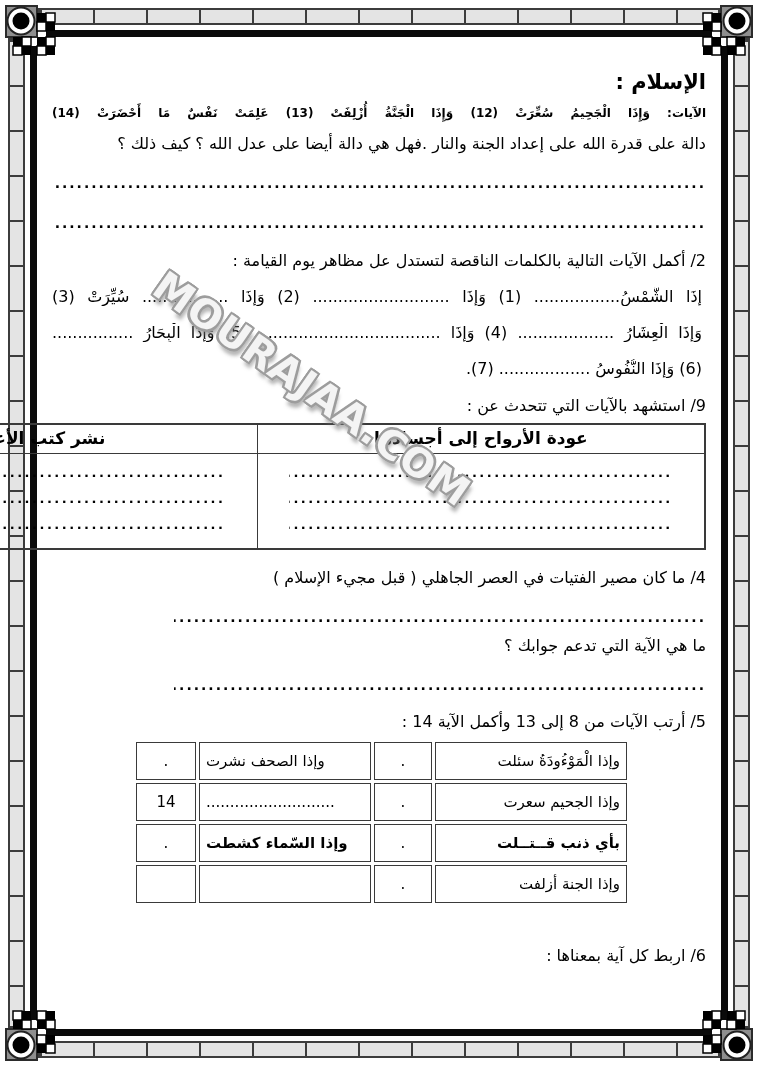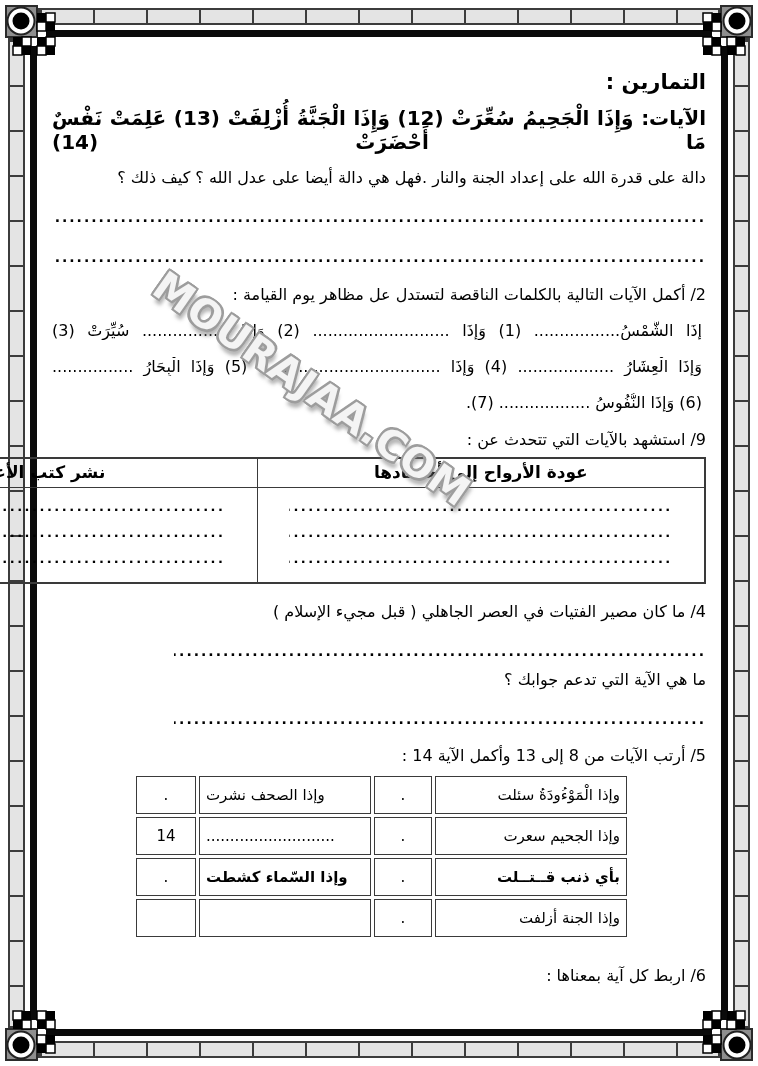--- a/index.html
+++ b/index.html
@@ -30,21 +30,21 @@
     transform:rotate(35deg);transform-origin:left center;
     font-size:40px;font-weight:bold;letter-spacing:1px;color:#f4f4f4;
     text-shadow:-2px -2px 0 #9d9d9d,2px -2px 0 #9d9d9d,-2px 2px 0 #9d9d9d,2px 2px 0 #9d9d9d,
                  0 -2px 0 #9d9d9d,0 2px 0 #9d9d9d,-2px 0 0 #9d9d9d,2px 0 0 #9d9d9d,5px 5px 4px rgba(120,120,120,.55);
     pointer-events:none;white-space:nowrap;}
 
   
   .content{position:absolute;top:44px;left:52px;right:52px;bottom:44px;
            direction:rtl;text-align:right;z-index:2;padding-top:26px;font-size:16px;}
   .title{font-size:21px;font-weight:bold;margin:0 0 8px 0;}
-  .verse-line{font-weight:bold;font-size:20px;margin:12px 0 0 0;text-align:justify;text-align-last:justify;}
+  .verse-line{font-weight:bold;font-size:12px;margin:12px 0 0 0;text-align:justify;text-align-last:justify;}
   .verse-line .intro{font-weight:bold;}
   .plain{margin:14px 0 8px 0;}
   .dotline{white-space:nowrap;overflow:hidden;height:19px;letter-spacing:2px;
            font-weight:bold;font-size:14px;line-height:19px;margin-top:21px;}
   .dotline.indent{width:532px;}
   .q2line{margin:17px 4px 0 0;font-size:16px;text-align:justify;text-align-last:justify;white-space:nowrap;overflow:hidden;}
   .q2line.last{text-align:right;text-align-last:right;}
   .prompt{margin:18px 0 0 0;font-size:16px;}
 
   table{border-collapse:separate;direction:rtl;}
@@ -56,21 +56,21 @@
   .cell-dots{width:86%;margin:0 auto 9px auto;overflow:hidden;white-space:nowrap;
              letter-spacing:2.5px;font-weight:bold;font-size:13px;line-height:17px;text-align:center;}
 
   .t2{margin:8px 76px 0 auto;border-spacing:3px;table-layout:fixed;width:482px;}
   .t2 td{border:1.5px solid #3a3a3a;height:34px;font-size:15px;padding:1px 6px;background:#fff;}
   .t2 td.v{width:178px;text-align:right;}
   .t2 td.d{width:44px;text-align:center;}
   .t2 td.m{width:158px;text-align:left;}
   .t2 td.n{width:46px;text-align:center;}
   .t2 .bold{font-weight:bold;}
-  .q6{margin-top:26px;}
+  .q6{margin-top:40px;}
 </style>
 </head>
 <body>
 
 <div class="page">
 
   <div class="strip strip-top"></div>
   <div class="strip strip-bottom"></div>
   <div class="strip v strip-left"></div>
   <div class="strip v strip-right"></div>
@@ -153,21 +153,21 @@
         <rect x="46" y="46" width="9" height="9" fill="#000"></rect>
       <rect x="37" y="46" width="9" height="9" fill="#fff" stroke="#000" stroke-width="1.5"></rect>
         <rect x="46" y="37" width="9" height="9" fill="#fff" stroke="#000" stroke-width="1.5"></rect>
     </svg>
   </div>
 
   <div class="watermark">MOURAJAA.COM</div>
 
   <div class="content">
 
-    <h1 class="title">التمارين :</h1>
+    <h1 class="title">الإسلام :</h1>
 
     <p class="verse-line"><span class="intro">الآيات:</span> <span>وَإِذَا الْجَحِيمُ سُعِّرَتْ (12) وَإِذَا الْجَنَّةُ أُزْلِفَتْ (13)  عَلِمَتْ نَفْسٌ مَا أَحْضَرَتْ (14)</span></p>
 
     <p class="plain">دالة على قدرة الله على إعداد الجنة والنار .فهل هي دالة أيضا على عدل الله ؟ كيف ذلك ؟</p>
 
     <div class="dotline">......................................................................................................................................................</div>
     <div class="dotline">......................................................................................................................................................</div>
 
     <p class="prompt">2/ أكمل الآيات التالية بالكلمات الناقصة لتستدل عل مظاهر يوم القيامة :</p>
     <p class="q2line">إِذَا الشَّمْسُ................. (1) وَإِذَا ........................... (2) وَإِذَا ................. سُيِّرَتْ (3)</p>

